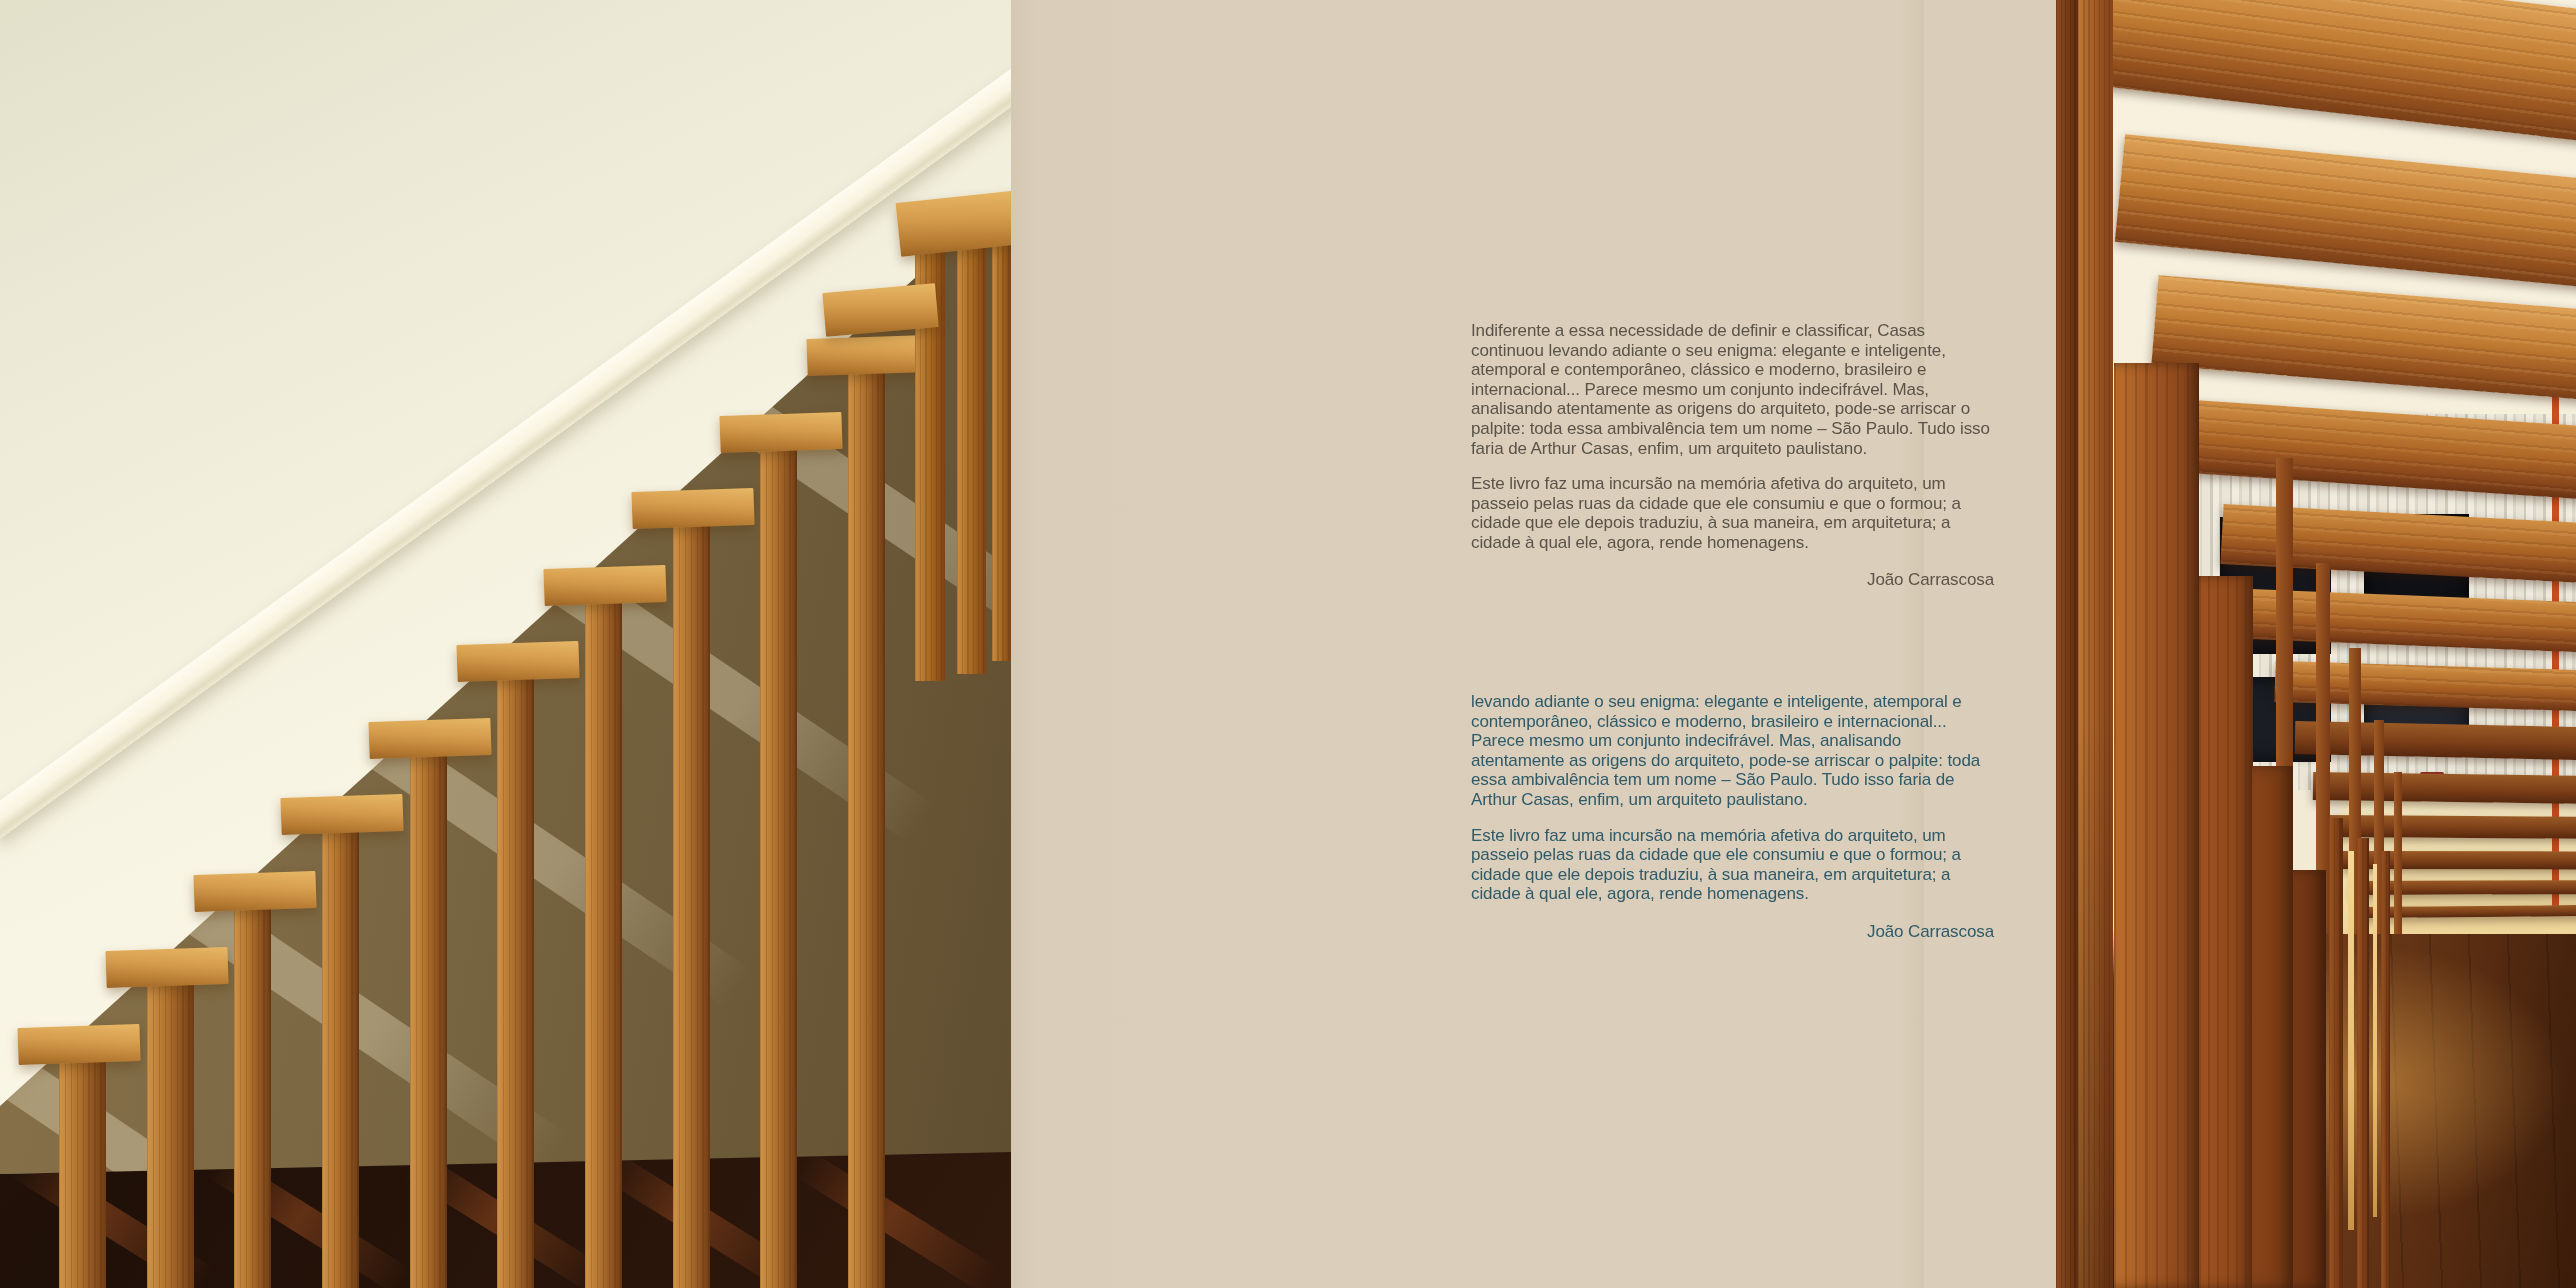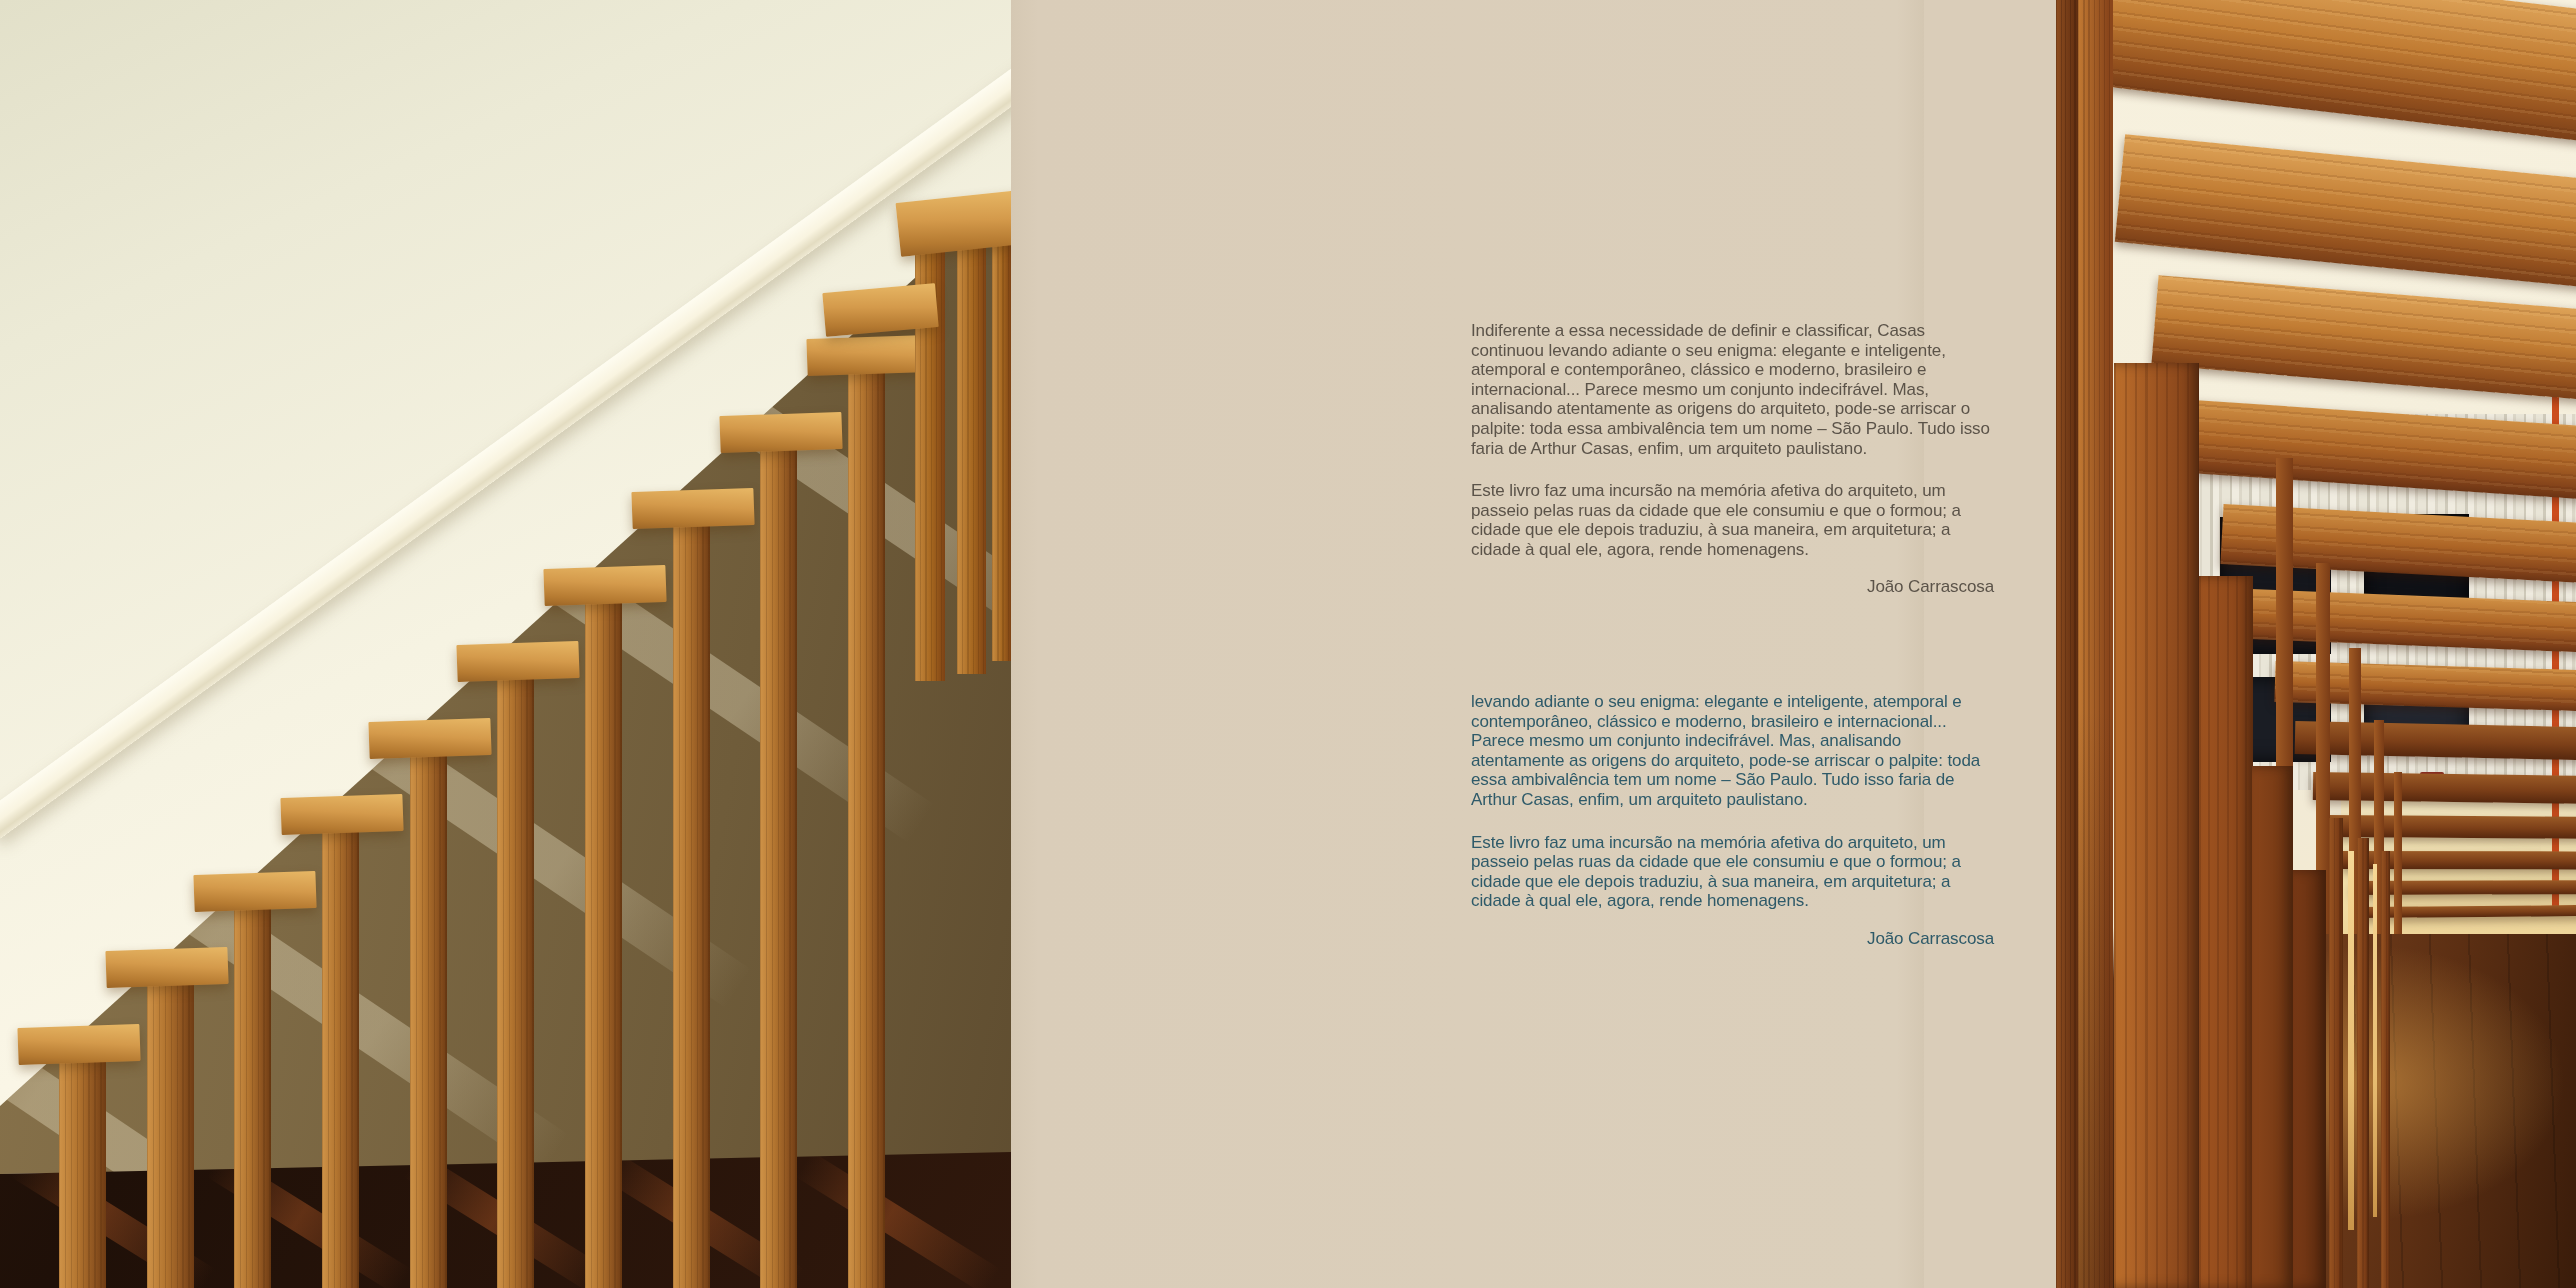--- a/index.html
+++ b/index.html
@@ -51,21 +51,21 @@
       linear-gradient(90deg,#c88c41 0%,#a5661f 55%,#7d4214 100%);}
 
   
   .page-center{
     position:absolute;left:1011px;top:0;width:913px;height:1288px;
     background:linear-gradient(90deg,#d5c8b3 0%,#dacdb9 3%,#dbcfbb 97%,#d4c7b2 100%);
   }
   .text-col{position:absolute;left:460px;width:523px;color:#5b5349;
     font-size:17px;line-height:19.6px;letter-spacing:-0.1px;}
   .text-col p{margin:0;}
-  .text-col p + p{margin-top:23px;}
+  .text-col p + p{margin-top:16px;}
   .sig{text-align:right;margin-top:17.7px !important;}
   .col-italic{color:#2e5a69;}
 
   
   .photo-right{
     position:absolute;left:2056px;top:0;width:520px;height:1288px;overflow:hidden;
     background:linear-gradient(180deg,#f7f1de 0%,#f5efdc 33%,#f1ead7 58%,#f4ead1 72%,#5d3115 76%,#3f200c 100%);
   }
   .rp-curtains{position:absolute;left:98px;right:0;top:414px;height:376px;
     background:repeating-linear-gradient(90deg,#f0ece0 0 6.5px,#dcd7c8 6.5px 9.2px,#e9e5d7 9.2px 17px,#cfcaba 17px 19.6px);}

